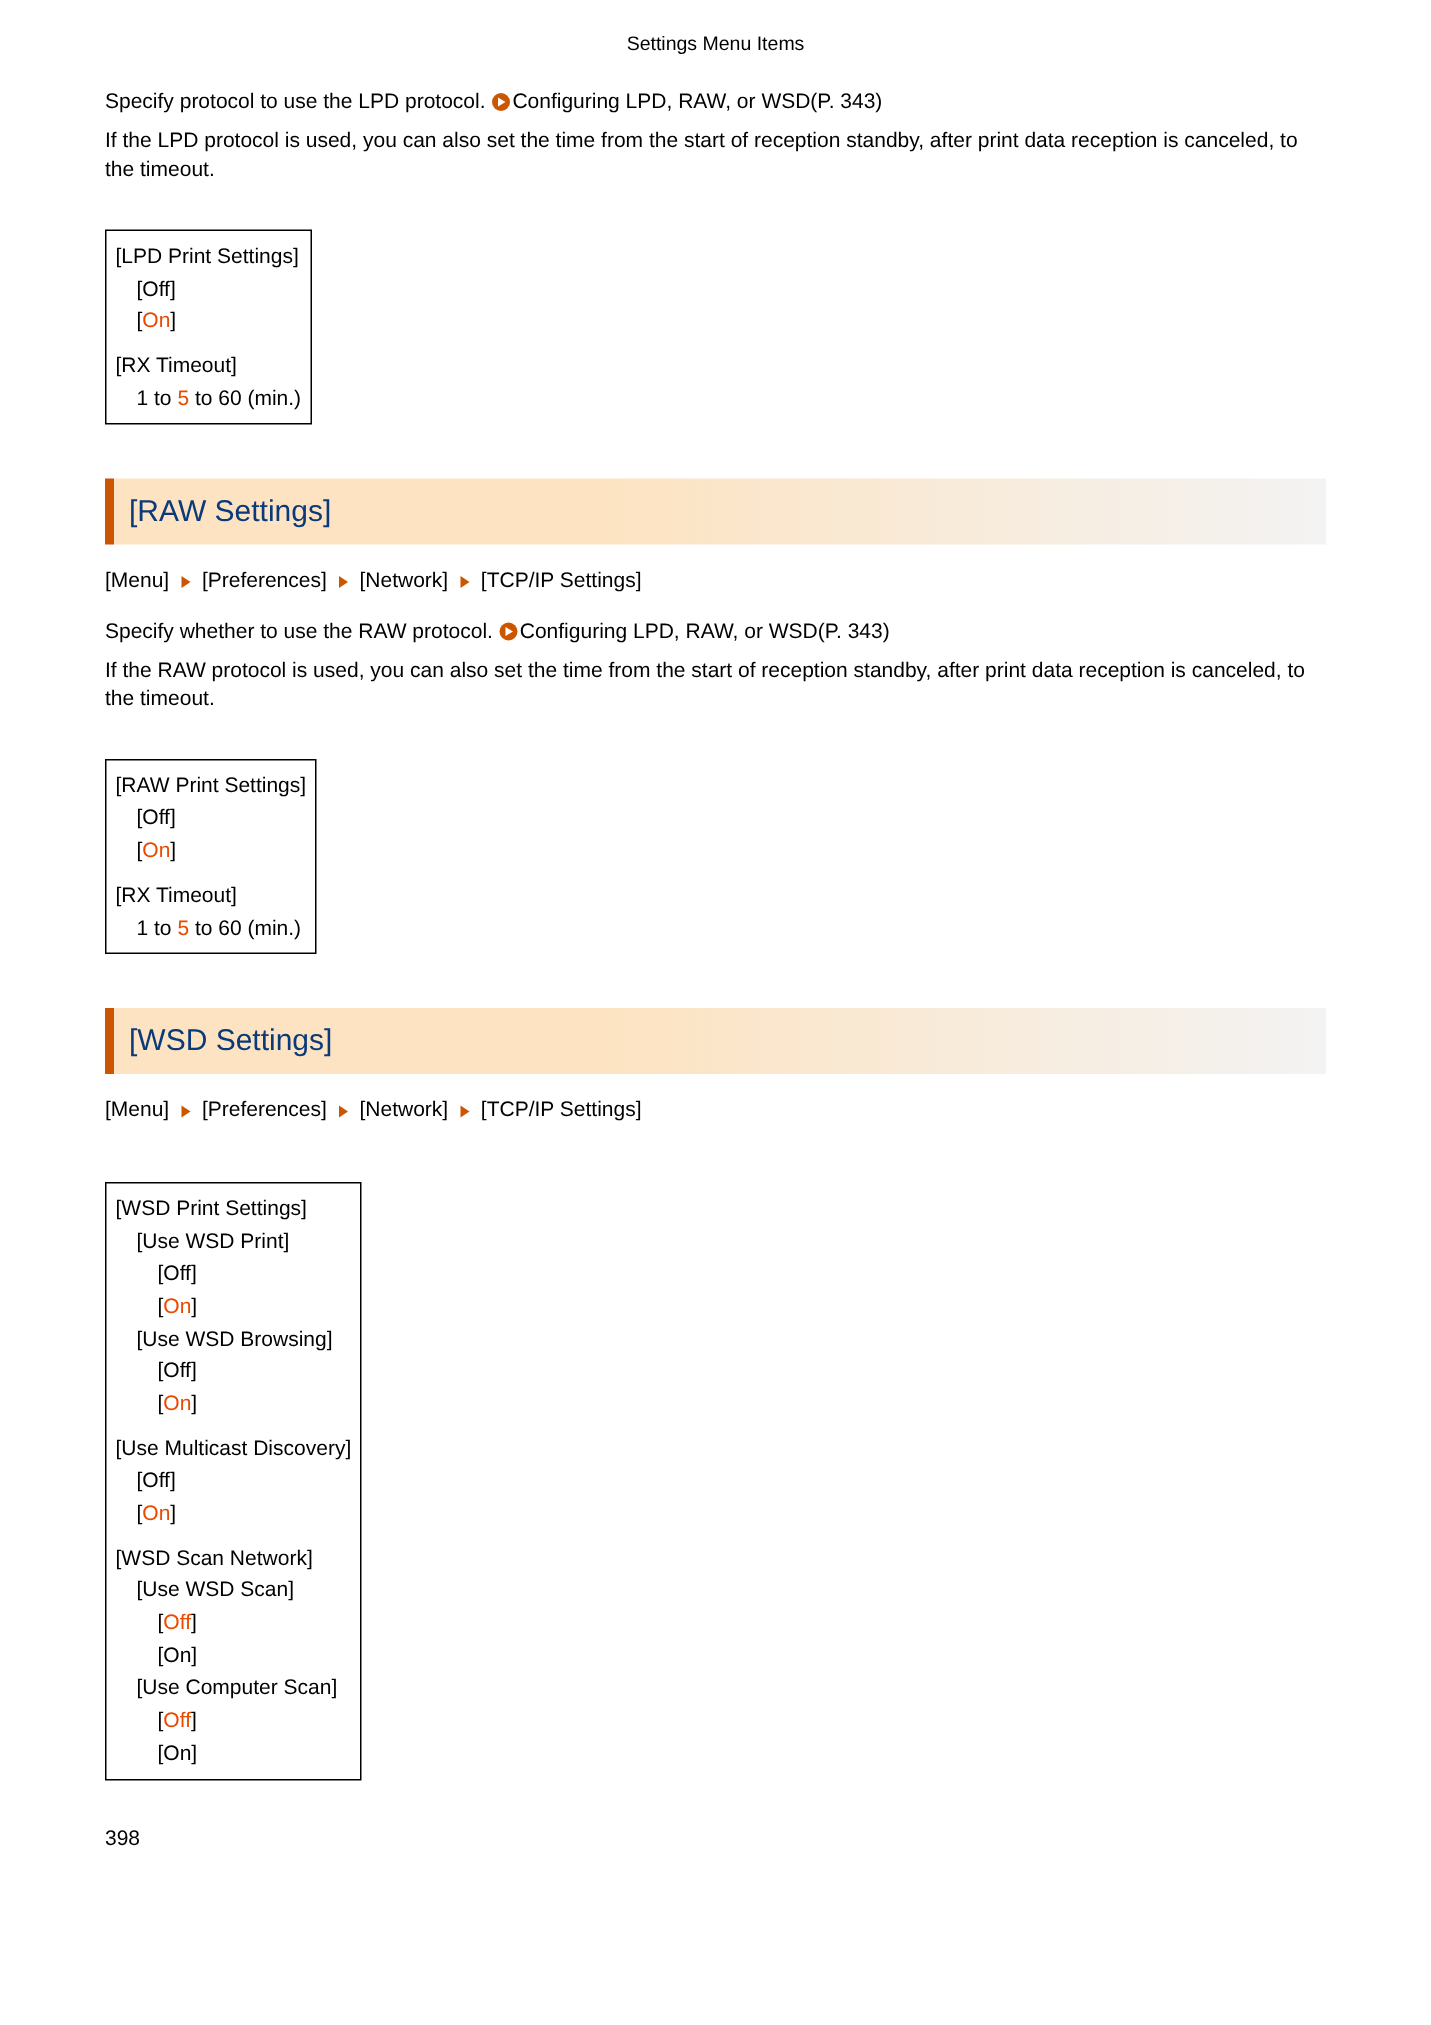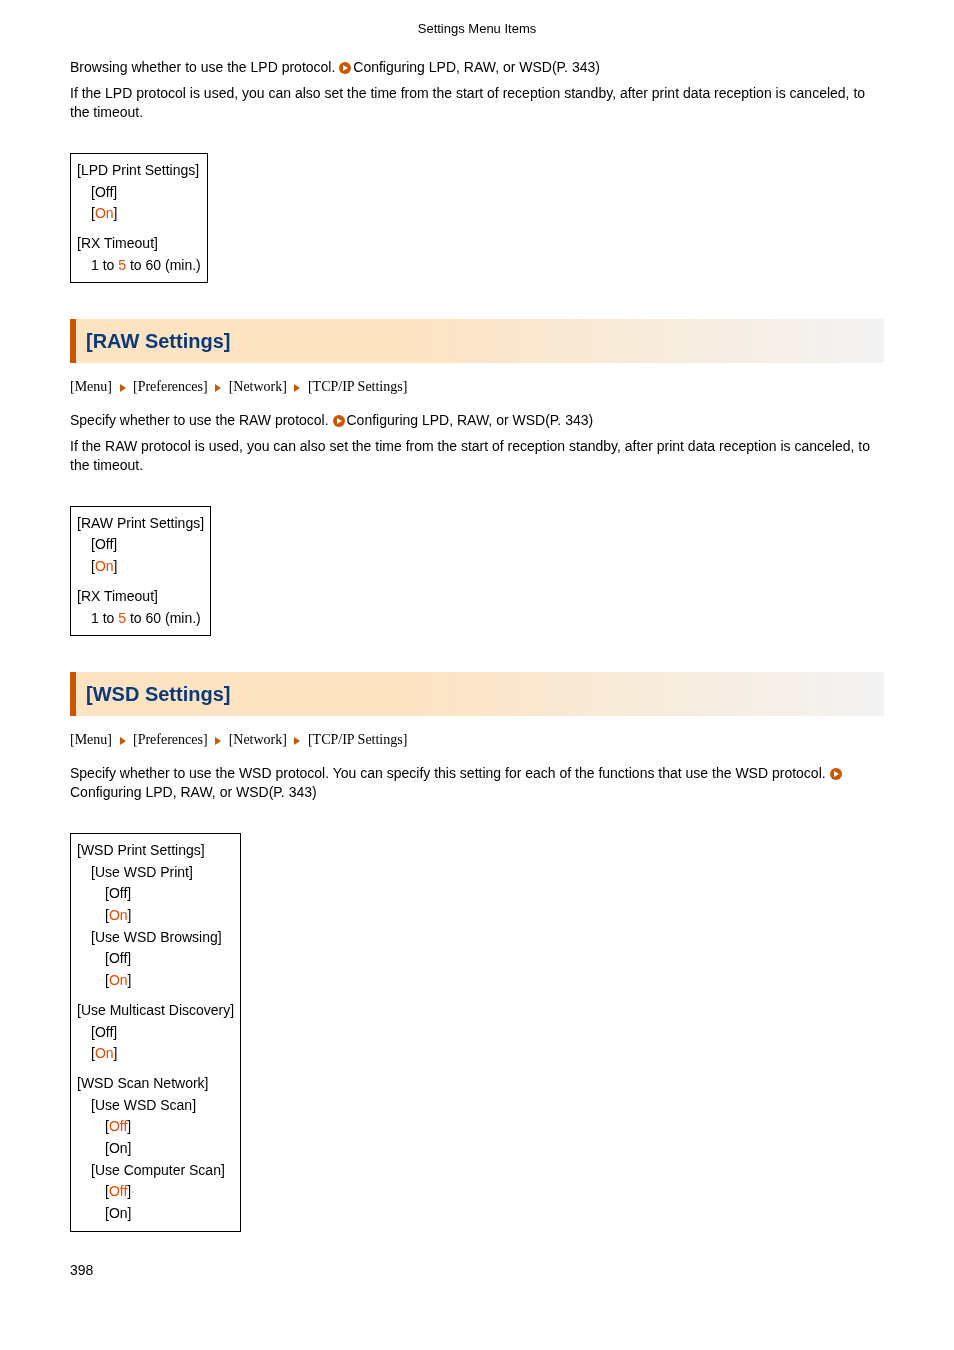--- a/index.html
+++ b/index.html
@@ -63,26 +63,24 @@
   .setting-box .indent2 { padding-left: 28px; }
   .default-on { color: #e84b00; font-weight: normal; }
   .section-head {
     background: linear-gradient(to right, #fde3c1 0%, #fde3c1 40%, #f3f3f3 100%);
     border-left: 6px solid #cc5500;
     padding: 8px 10px;
     font-size: 20px;
     color: #0a3a7a;
     margin-top: 36px;
     margin-bottom: 14px;
-    font-weight: bold;
   }
   .breadcrumb {
     font-size: 14px;
     margin-bottom: 14px;
-    font-family: Liberation Serif, serif;
   }
   .bc-sep {
     display: inline-block;
     width: 0;
     height: 0;
     border-top: 4px solid transparent;
     border-bottom: 4px solid transparent;
     border-left: 6px solid #cc5500;
     margin: 0 4px;
     vertical-align: middle;
@@ -94,21 +92,21 @@
   }
 </style>
 </head>
 <body>
 
 <div class="page">
   <div class="header-title">Settings Menu Items</div>
 
   
   <div class="body-text">
-    <span>Browsing whether to use the LPD protocol. </span><span class="link-icon"></span><span class="xref">Configuring LPD, RAW, or WSD(P. 343)</span>
+    <span>Specify protocol to use the LPD protocol. </span><span class="link-icon"></span><span class="xref">Configuring LPD, RAW, or WSD(P. 343)</span>
   </div>
   <div class="body-text">If the LPD protocol is used, you can also set the time from the start of reception standby, after print data reception is canceled, to the timeout.</div>
 
   <div class="setting-box">
     <div>[LPD Print Settings]</div>
     <div class="indent1">[Off]</div>
     <div class="indent1">[<span class="default-on">On</span>]</div>
     <div class="spacer"></div>
     <div>[RX Timeout]</div>
     <div class="indent1"><span>1 to </span><span class="default-on">5</span><span> to 60 (min.)</span></div>
@@ -147,23 +145,20 @@
   <div class="breadcrumb">
     <span>[Menu]</span>
     <span class="bc-sep"></span>
     <span>[Preferences]</span>
     <span class="bc-sep"></span>
     <span>[Network]</span>
     <span class="bc-sep"></span>
     <span>[TCP/IP Settings]</span>
   </div>
 
-  <div class="body-text">
-    <span>Specify whether to use the WSD protocol. You can specify this setting for each of the functions that use the WSD protocol. </span><span class="link-icon"></span><span class="xref">Configuring LPD, RAW, or WSD(P. 343)</span>
-  </div>
 
   <div class="setting-box">
     <div>[WSD Print Settings]</div>
     <div class="indent1">[Use WSD Print]</div>
     <div class="indent2">[Off]</div>
     <div class="indent2">[<span class="default-on">On</span>]</div>
     <div class="indent1">[Use WSD Browsing]</div>
     <div class="indent2">[Off]</div>
     <div class="indent2">[<span class="default-on">On</span>]</div>
     <div class="spacer"></div>

